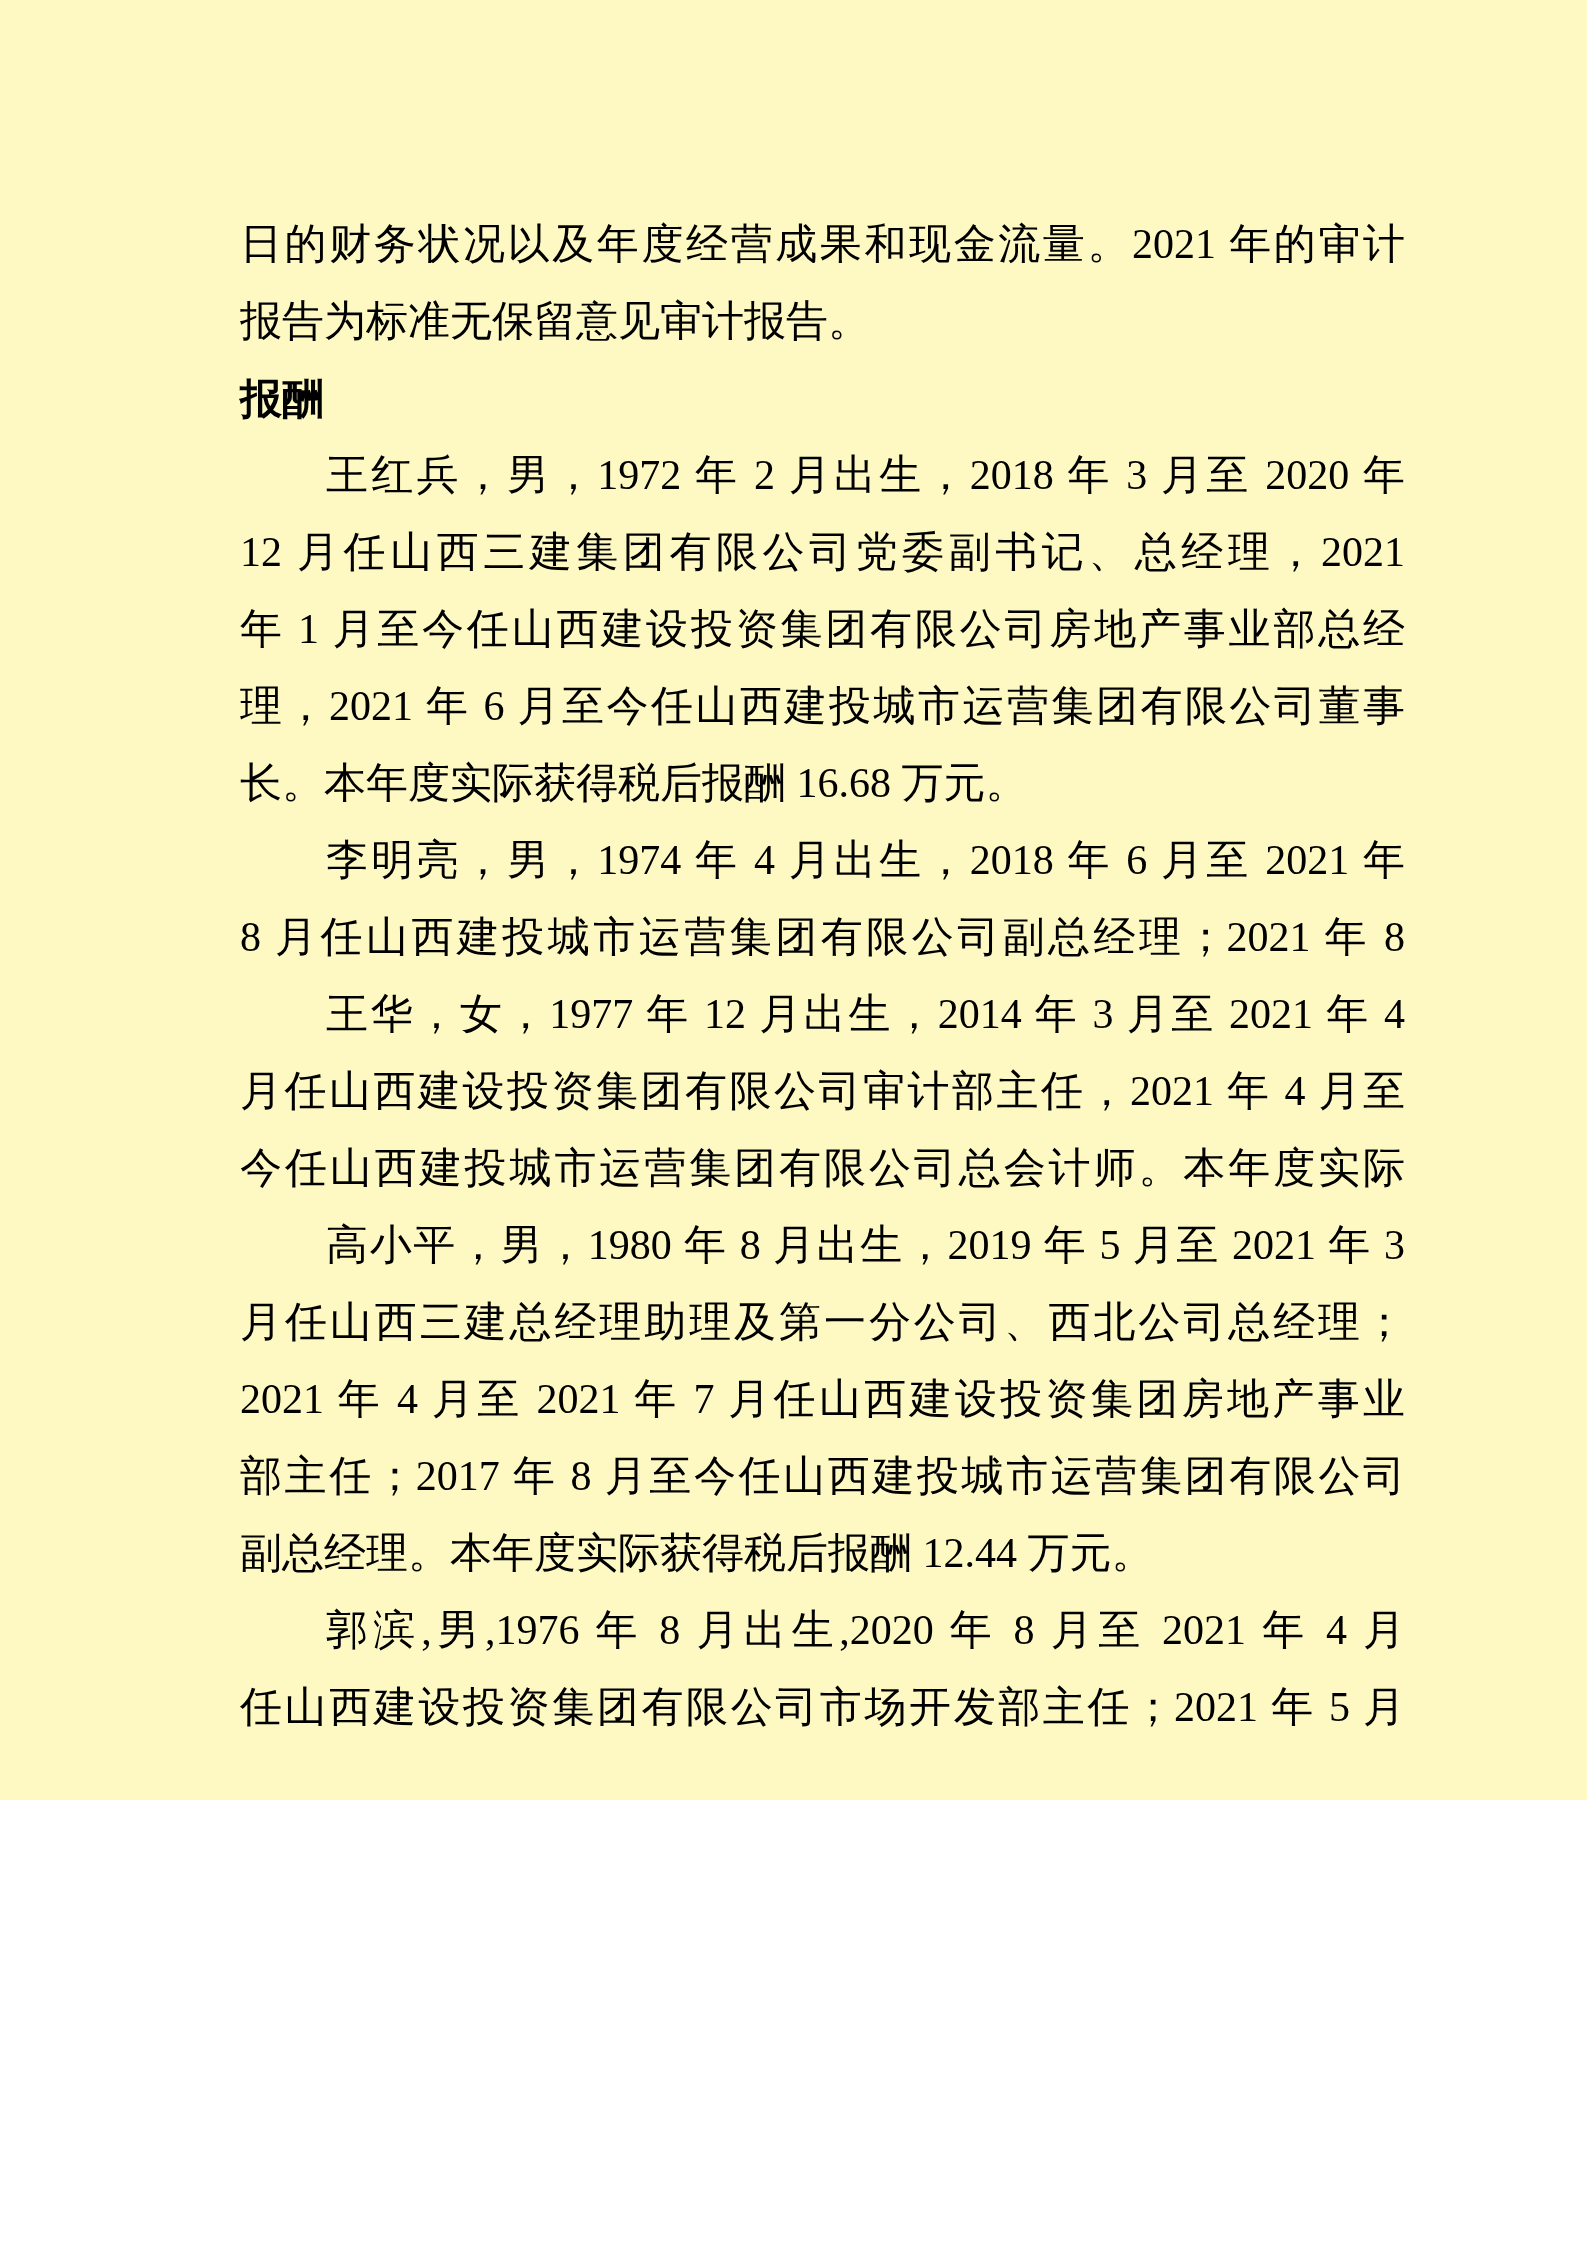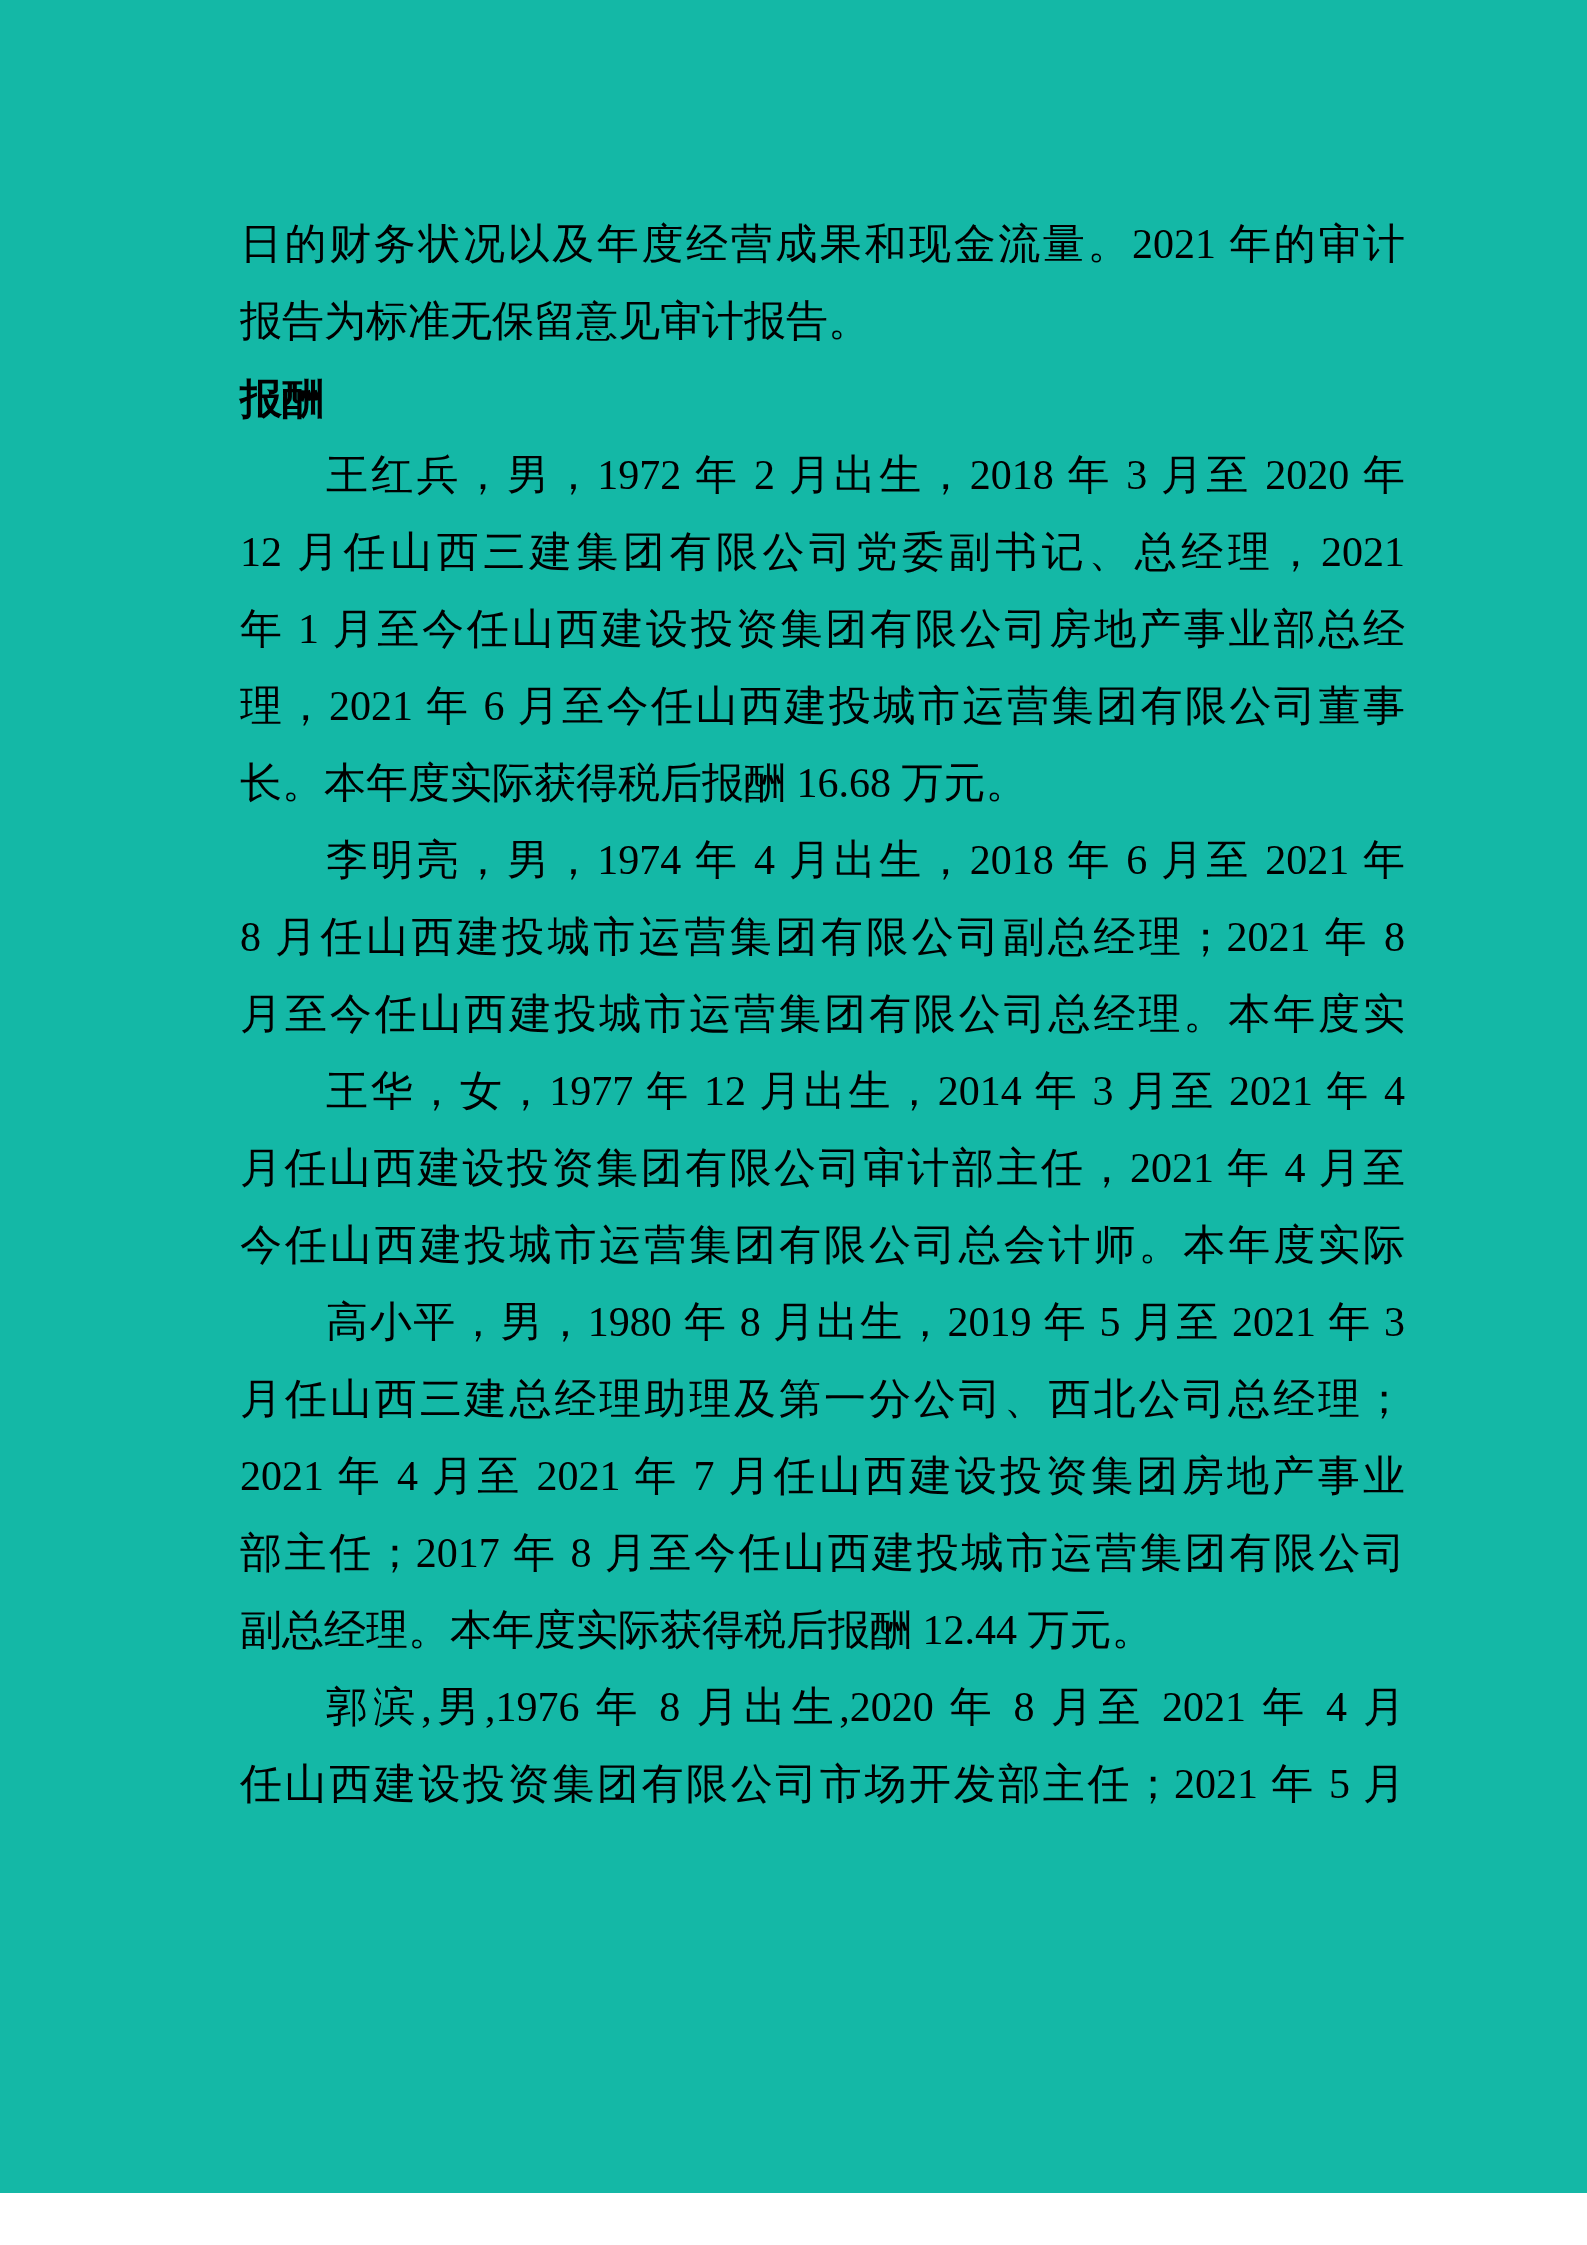--- a/index.html
+++ b/index.html
@@ -3,22 +3,22 @@
 <meta charset="utf-8">
 <style>
   html, body {
     margin: 0;
     padding: 0;
     background: #ffffff;
   }
   .page {
     position: relative;
     width: 1587px;
-    height: 2193px;
-    background: #14b8a6;
+    height: 1800px;
+    background: #fef9c3;
     overflow: hidden;
   }
   .text-block {
     position: absolute;
     left: 240px;
     top: 206px;
     width: 1165px;
     color: #000000;
     font-family: "Liberation Serif", "DejaVu Serif", serif;
     font-size: 42px;
@@ -49,21 +49,20 @@
       <div class="line just">日的财务状况以及年度经营成果和现金流量。2021 年的审计</div>
       <div class="line">报告为标准无保留意见审计报告。</div>
       <div class="line heading">报酬</div>
       <div class="line just indent">王红兵，男，1972 年 2 月出生，2018 年 3 月至 2020 年</div>
       <div class="line just">12 月任山西三建集团有限公司党委副书记、总经理，2021</div>
       <div class="line just">年 1 月至今任山西建设投资集团有限公司房地产事业部总经</div>
       <div class="line just">理，2021 年 6 月至今任山西建投城市运营集团有限公司董事</div>
       <div class="line">长。本年度实际获得税后报酬 16.68 万元。</div>
       <div class="line just indent">李明亮，男，1974 年 4 月出生，2018 年 6 月至 2021 年</div>
       <div class="line just">8 月任山西建投城市运营集团有限公司副总经理；2021 年 8</div>
-      <div class="line just">月至今任山西建投城市运营集团有限公司总经理。本年度实</div>
       <div class="line just indent">王华，女，1977 年 12 月出生，2014 年 3 月至 2021 年 4</div>
       <div class="line just">月任山西建设投资集团有限公司审计部主任，2021 年 4 月至</div>
       <div class="line just">今任山西建投城市运营集团有限公司总会计师。本年度实际</div>
       <div class="line just indent">高小平，男，1980 年 8 月出生，2019 年 5 月至 2021 年 3</div>
       <div class="line just">月任山西三建总经理助理及第一分公司、西北公司总经理；</div>
       <div class="line just">2021 年 4 月至 2021 年 7 月任山西建设投资集团房地产事业</div>
       <div class="line just">部主任；2017 年 8 月至今任山西建投城市运营集团有限公司</div>
       <div class="line">副总经理。本年度实际获得税后报酬 12.44 万元。</div>
       <div class="line just indent">郭滨,男,1976 年 8 月出生,2020 年 8 月至 2021 年 4 月</div>
       <div class="line just">任山西建设投资集团有限公司市场开发部主任；2021 年 5 月</div>

